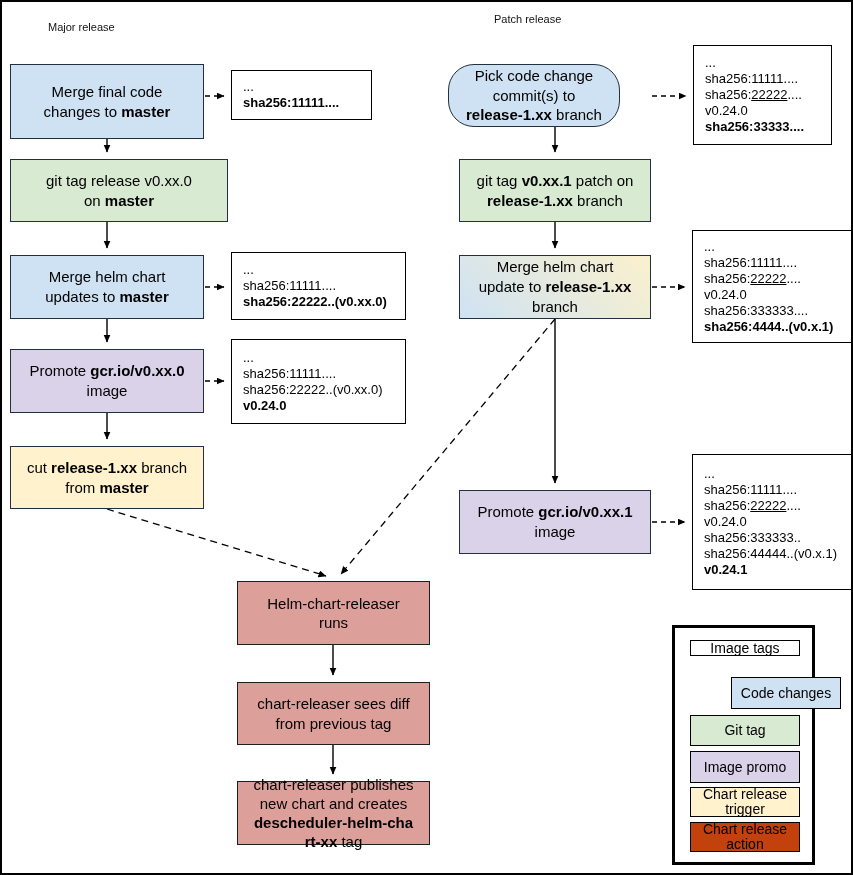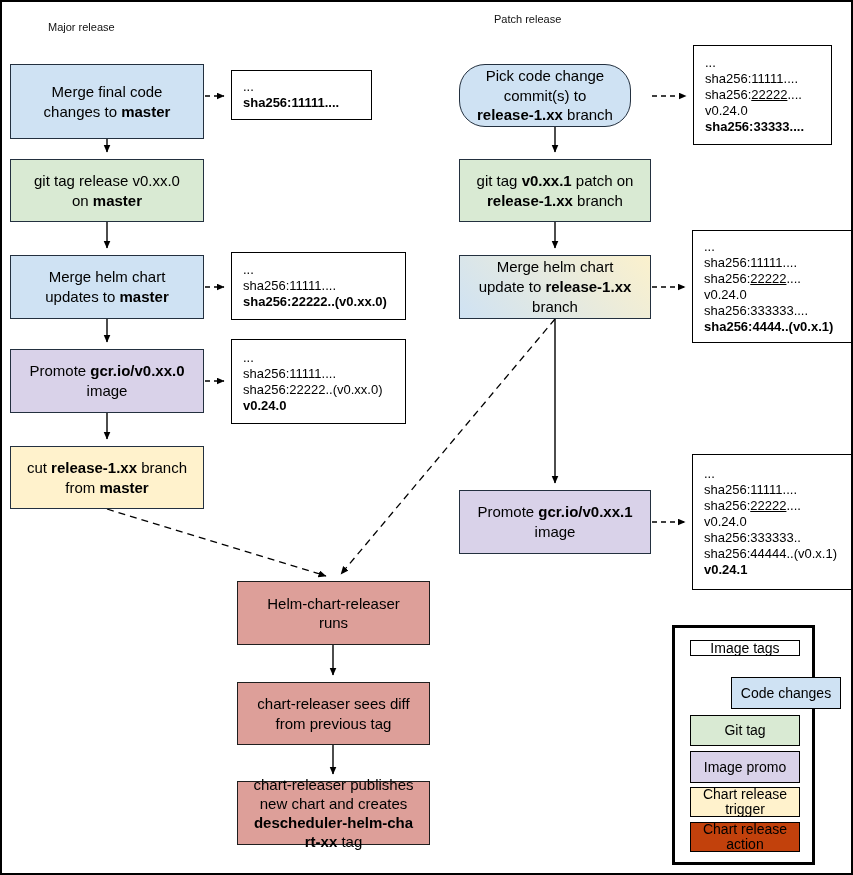--- a/index.html
+++ b/index.html
@@ -100,21 +100,21 @@
     <line x1="553" y1="317" x2="339" y2="572" stroke="#000" stroke-width="1.3" stroke-dasharray="7 5" marker-end="url(#arr)"></line>
   </svg>
 
   <div class="title" style="left:46px; top:19px;">Major release</div>
   <div class="title" style="left:492px; top:11px;">Patch release</div>
 
   <div class="box" style="left: 8px; top: 62px; width: 194px; height: 75px; background: rgb(207, 226, 243);">
       <div>Merge final code</div>
       <div>changes to <b>master</b></div>
     </div>
-  <div class="box" style="left: 8px; top: 157px; width: 194px; height: 63px; background: rgb(217, 234, 211);">
+  <div class="box" style="left: 8px; top: 157px; width: 218px; height: 63px; background: rgb(217, 234, 211);">
       <div>git tag release v0.xx.0</div>
       <div>on <b>master</b></div>
     </div>
   <div class="box" style="left: 8px; top: 253px; width: 194px; height: 64px; background: rgb(207, 226, 243);">
       <div>Merge helm chart</div>
       <div>updates to <b>master</b></div>
     </div>
   <div class="box" style="left: 8px; top: 347px; width: 194px; height: 64px; background: rgb(217, 210, 233);">
       <div>Promote <b>gcr.io/v0.xx.0</b></div>
       <div>image</div>
@@ -133,21 +133,21 @@
       <div>sha256:11111....</div>
       <div><b>sha256:22222..(v0.xx.0)</b></div>
     </div>
   <div class="tagbox" style="left:229px; top:337px; width:175px; height:85px;">
       <div>...</div>
       <div>sha256:11111....</div>
       <div>sha256:22222..(v0.xx.0)</div>
       <div><b>v0.24.0</b></div>
     </div>
 
-  <div class="box" style="left: 457px; top: 62px; width: 172px; height: 63px; background: rgb(207, 226, 243); border-radius: 26px;">
+  <div class="box" style="left: 446px; top: 62px; width: 172px; height: 63px; background: rgb(207, 226, 243); border-radius: 26px;">
       <div>Pick code change</div>
       <div>commit(s) to</div>
       <div><b>release-1.xx</b> branch</div>
     </div>
   <div class="box" style="left: 457px; top: 157px; width: 192px; height: 63px; background: rgb(217, 234, 211);">
       <div>git tag <b>v0.xx.1</b> patch on</div>
       <div><b>release-1.xx</b> branch</div>
     </div>
   <div class="box" style="left: 457px; top: 253px; width: 192px; height: 64px; background: linear-gradient(45deg, rgb(207, 226, 243), rgb(251, 241, 205));">
       <div>Merge helm chart</div>

